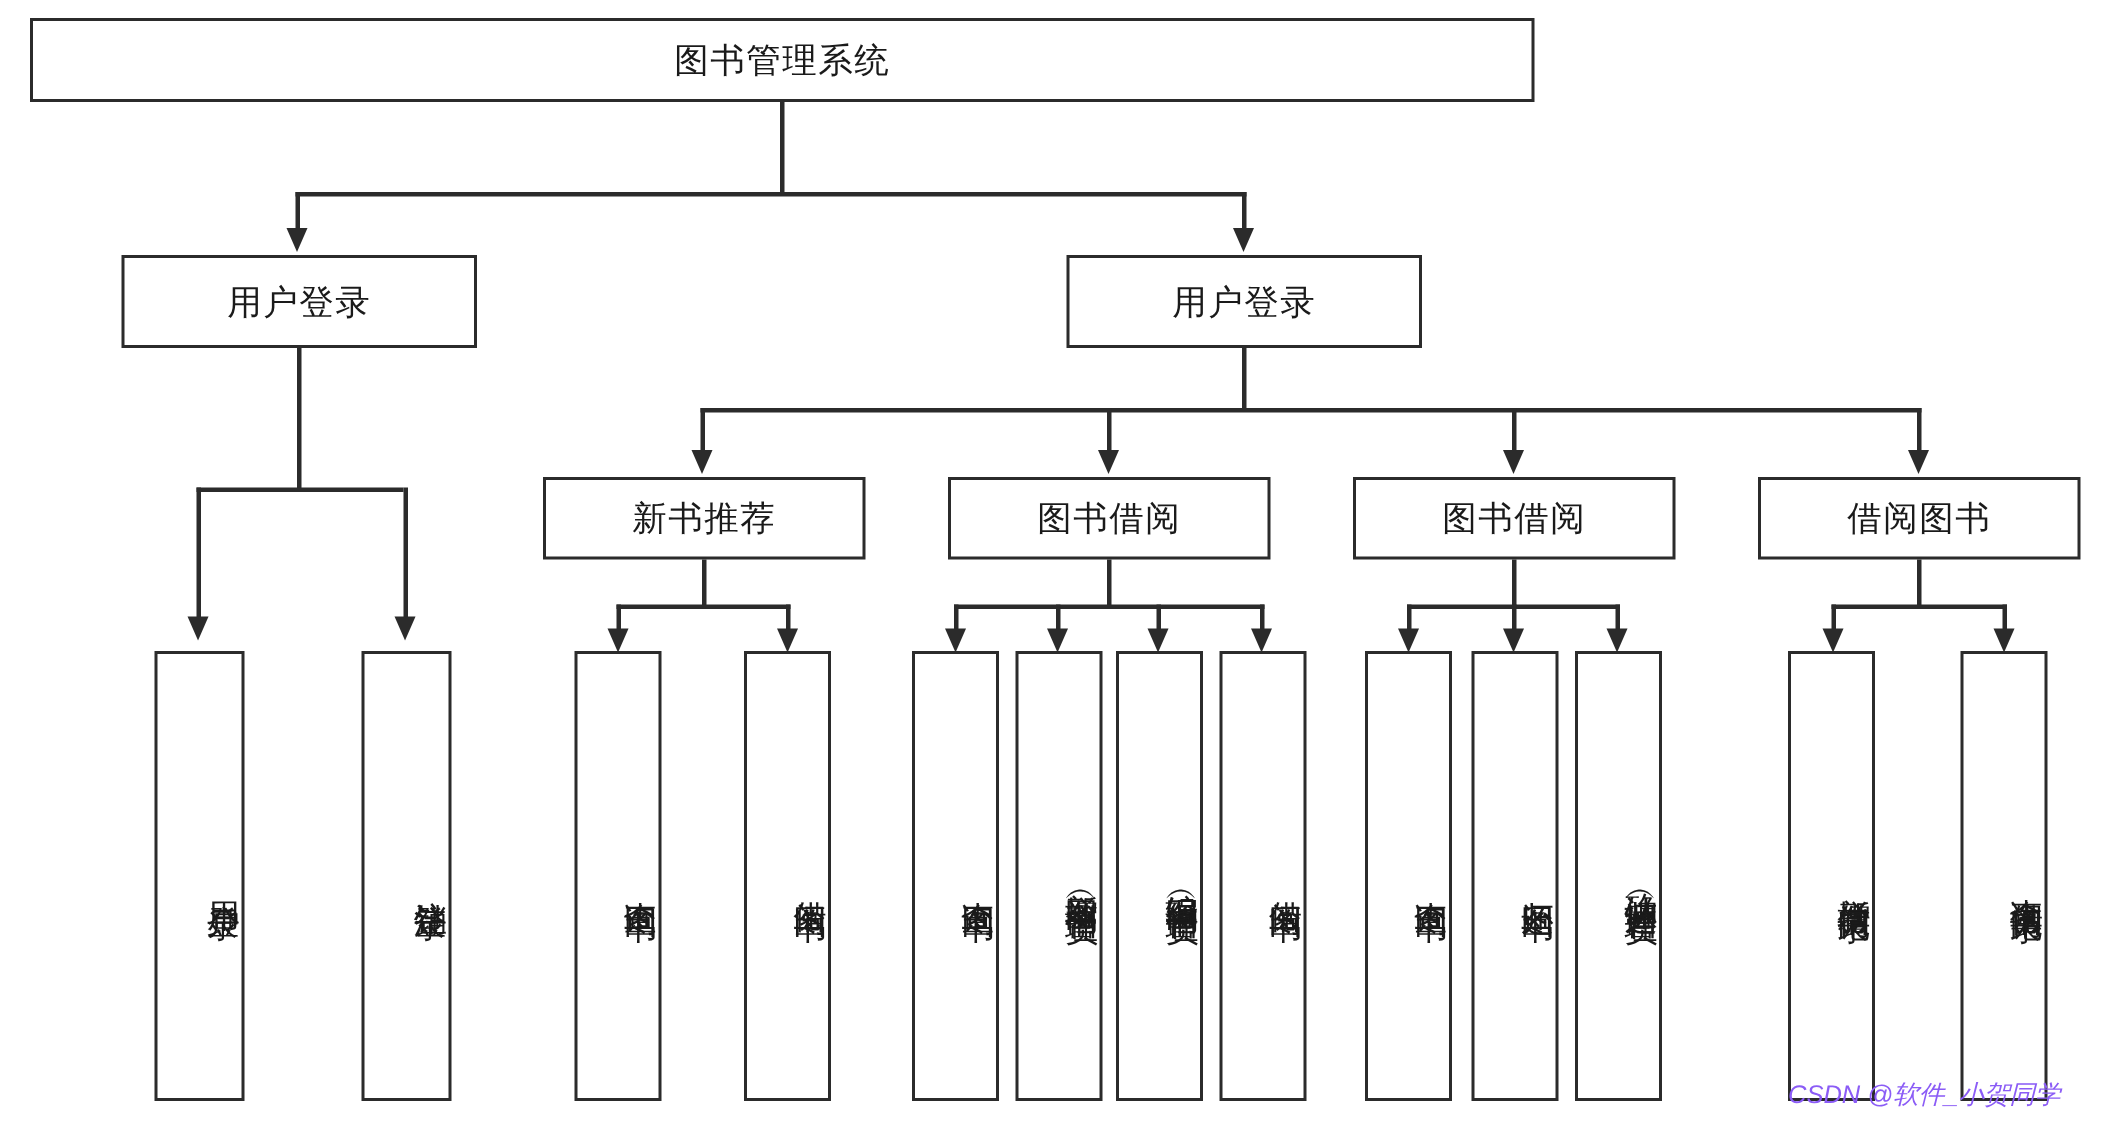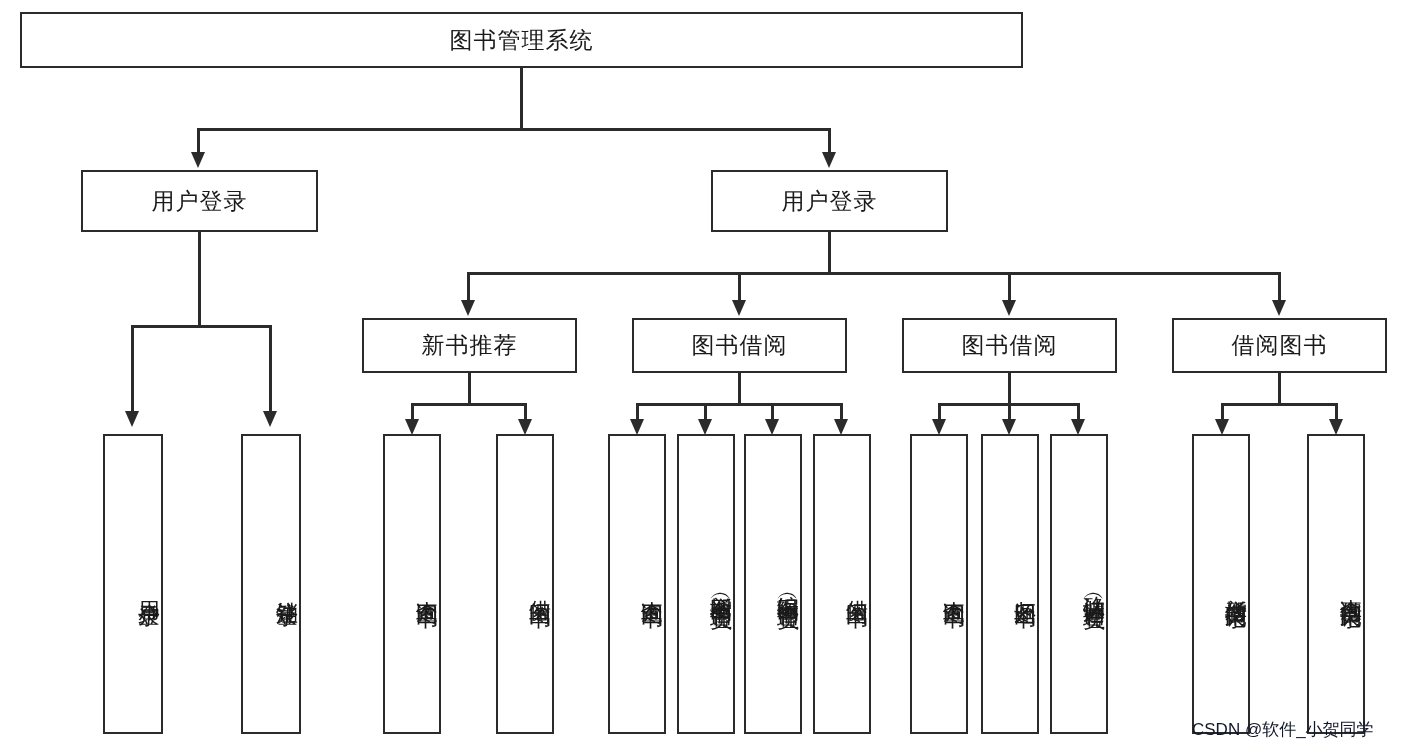--- a/index.html
+++ b/index.html
@@ -62,23 +62,24 @@
     width: 0;
     height: 0;
     border-left: 7px solid transparent;
     border-right: 7px solid transparent;
     border-top: 16px solid #2b2b2b;
   }
   
   #watermark {
     position: absolute;
     font-size: 17px;
-    color: #0f172a;
+    color: #8b5cf6;
     white-space: nowrap;
     user-select: none;
+    font-style: italic;
   }
 </style>
 </head>
 <body>
 
 <div id="canvas">
 
   <div class="node horiz" style="left:20px; top:12px; width:1003px; height:56px;">
     <span class="lbl">图书管理系统</span>
   </div>

